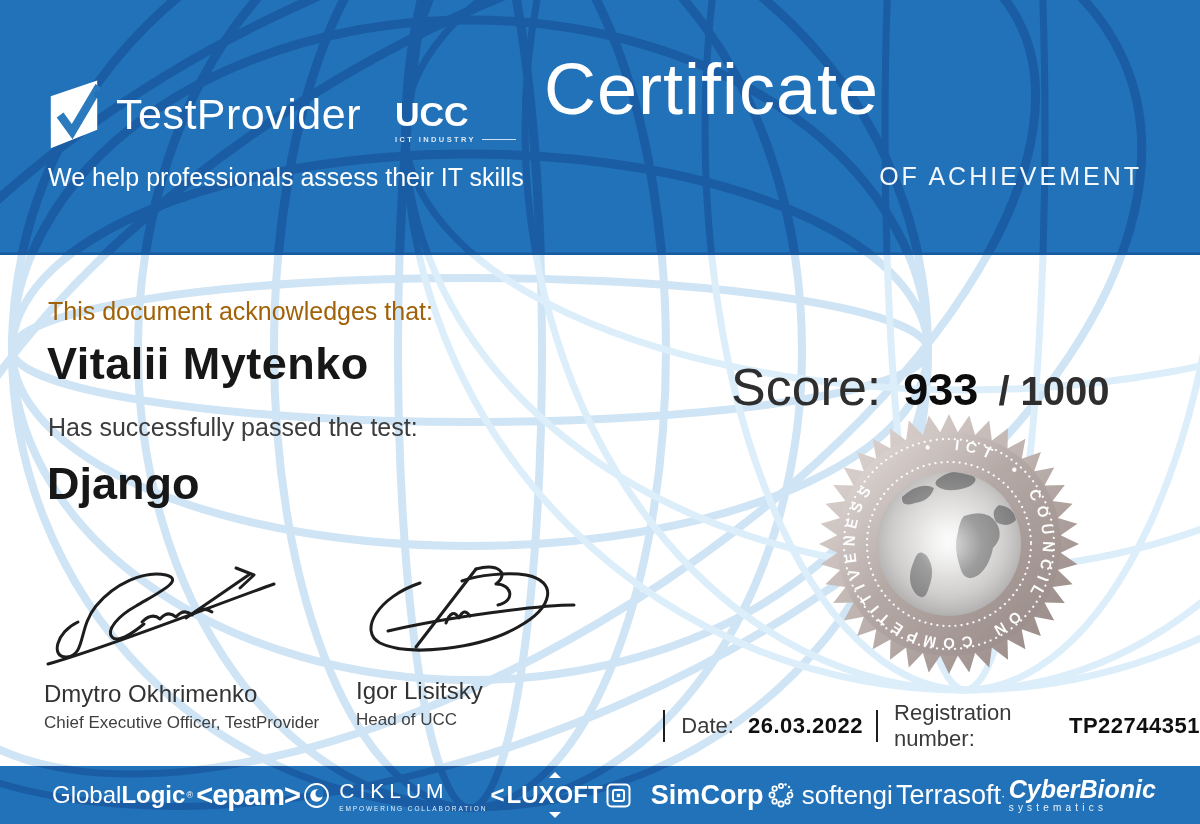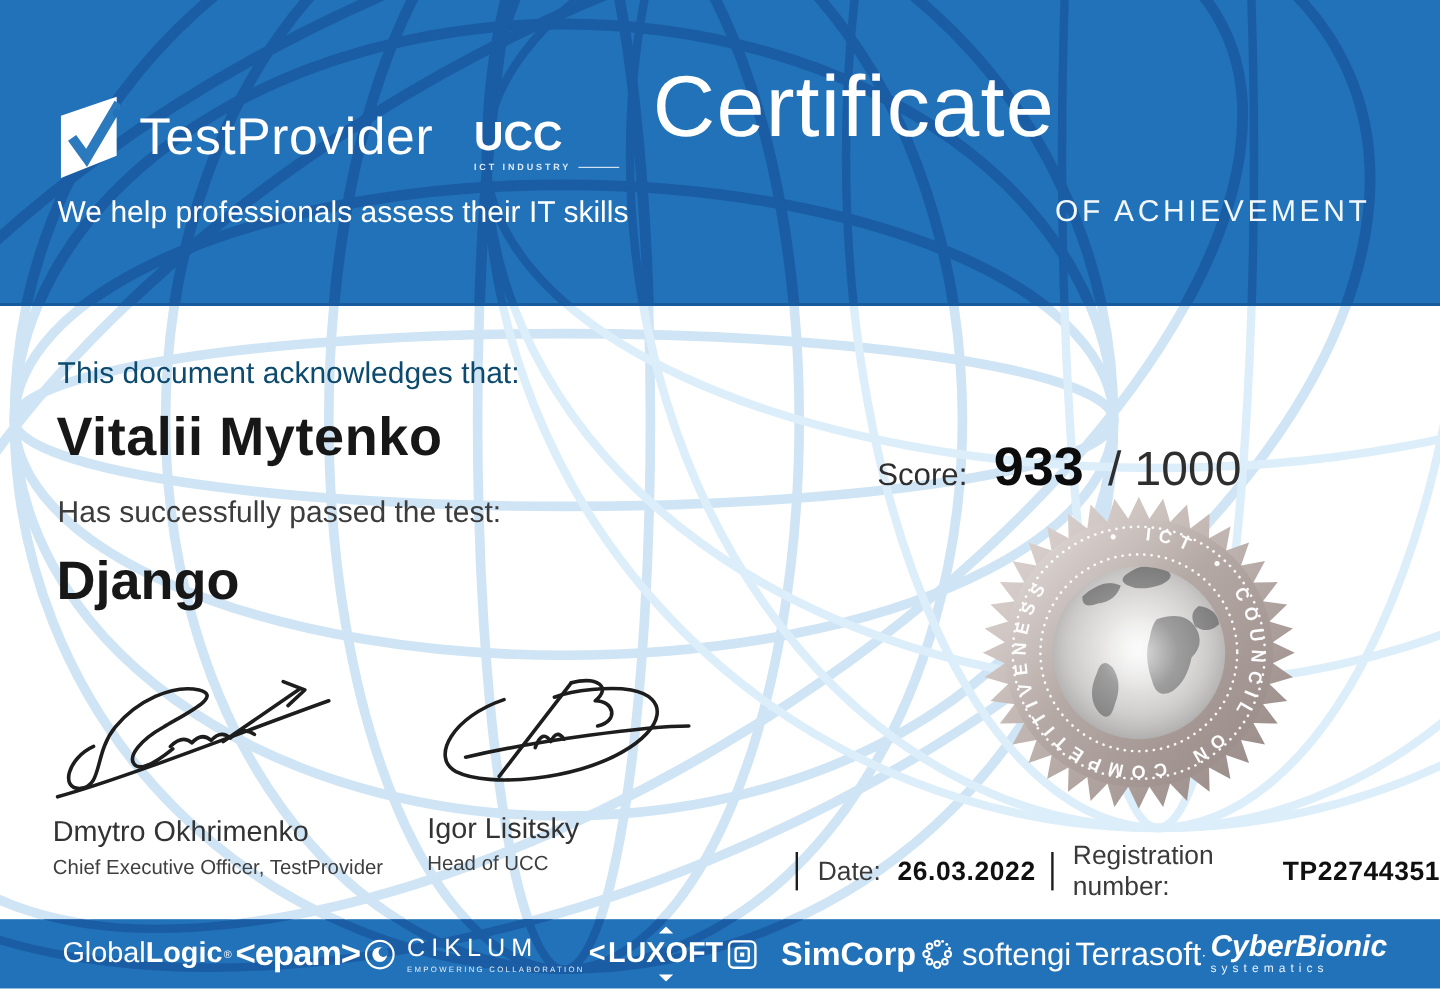--- a/index.html
+++ b/index.html
@@ -23,29 +23,29 @@
   .ucc-sub{display:flex;align-items:center;gap:6px;margin-top:4px;}
   .ucc-sub span{font-size:7.5px;letter-spacing:2.4px;font-weight:700;color:#dce9f6;}
   .ucc-line{width:34px;height:1px;background:#cfe0f2;}
   .tagline{left:48px;top:163px;color:#fff;font-size:25px;font-weight:400;z-index:2;}
   .cert-title{right:56px;top:52px;width:600px;text-align:left;color:#fff;font-size:72px;
     font-weight:100;line-height:1.04;letter-spacing:1px;z-index:2;}
   .cert-sub{right:58px;top:162px;width:500px;text-align:right;color:#f2f7fc;font-size:25px;
     font-weight:400;letter-spacing:3px;z-index:2;}
 
   
-  .ack-label{left:48px;top:297px;font-size:25px;color:#0c4a6e;z-index:2;}
+  .ack-label{left:48px;top:297px;font-size:25px;color:#a16207;z-index:2;}
   .recipient{left:47px;top:338px;font-size:45px;font-weight:700;color:#171717;letter-spacing:0.5px;z-index:2;}
   .pass-label{left:48px;top:413px;font-size:25px;color:#3c3c3c;z-index:2;}
   .testname{left:47px;top:458px;font-size:45px;font-weight:700;color:#171717;z-index:2;}
 
   .score-row{left:731px;top:340px;display:flex;align-items:baseline;z-index:2;}
-  .score-label{font-size:26px;font-weight:300;color:#2e2e2e;}
+  .score-label{font-size:52px;font-weight:300;color:#2e2e2e;}
   .score-value{font-size:45px;font-weight:700;color:#0c0c0c;margin-left:22px;}
-  .score-max{font-size:40px;font-weight:400;color:#2e2e2e;margin-left:20px;margin-top:29px;}
+  .score-max{font-size:40px;font-weight:700;color:#2e2e2e;margin-left:20px;margin-top:29px;}
 
   
   #seal{left:818px;top:413px;z-index:2;}
   .ring-text{font-size:15px;font-weight:700;letter-spacing:6px;word-spacing:7px;fill:#fdfdfd;}
 
   
   .sig{z-index:2;}
   .sig svg path{stroke:#1d1d1d;stroke-width:3;fill:none;stroke-linecap:round;stroke-linejoin:round;}
   .sig-name{font-size:24px;color:#333;margin-top:10px;}
   .sig-title{font-size:17px;color:#3f3f3f;margin-top:5px;}

